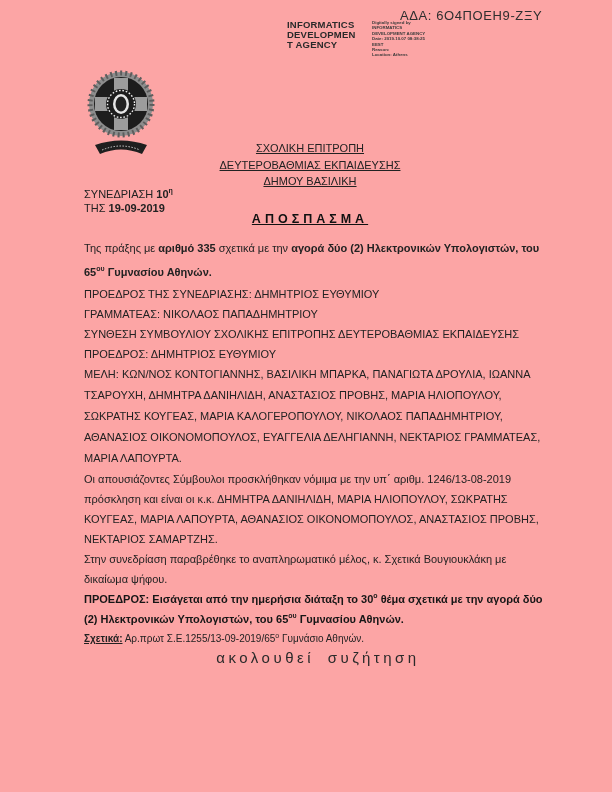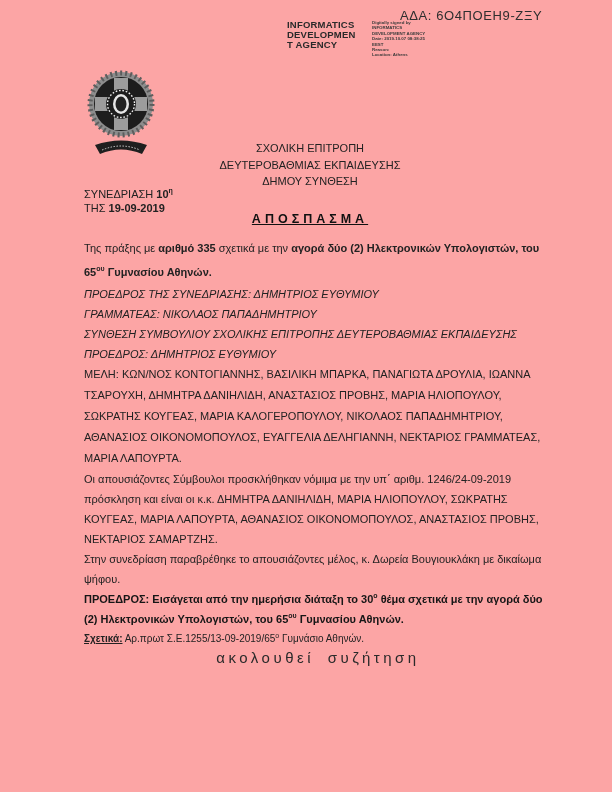--- a/index.html
+++ b/index.html
@@ -29,42 +29,42 @@
   .sig-details{
     font-size:4.4px;font-weight:bold;line-height:5.4px;
     width:52px;color:#3a3a3a;
   }
   .sig-agency div, .sig-details div{white-space:nowrap;}
   
   .seal{position:absolute;top:66px;left:86px;width:70px;height:92px;}
   
   .org-header{
     position:absolute;top:140px;left:165px;width:290px;
-    text-align:center;font-size:11px;line-height:16.5px;color:#222;
+    text-align:center;font-size:11px;line-height:16.5px;color:#222;text-decoration:underline;
   }
   
   .session{
     position:absolute;top:187px;left:84px;
     font-size:11px;line-height:14px;color:#222;
   }
   .session b{font-weight:bold;}
   
   .doc-title{
     position:absolute;top:212px;left:150px;width:320px;
     text-align:center;font-size:12.5px;font-weight:bold;
     letter-spacing:4px;text-decoration:underline;color:#111;
   }
   
   .body-text{
     position:absolute;top:236px;left:84px;width:468px;
     font-size:11px;color:#222;
   }
   .body-text p{margin:0;}
   .p-act{line-height:24px;}
-  .p-roles{line-height:20px;font-style:italic;}
+  .p-roles{line-height:20px;}
   .p-members{line-height:21px;}
   .p-absent{line-height:20px;}
   .p-substitute{line-height:20px;}
   .p-statement{line-height:20px;font-weight:bold;color:#161616;}
   .p-reference{line-height:20px;font-size:10px;}
   .p-reference .ref-label{font-weight:bold;text-decoration:underline;}
   .p-closing{
     margin-top:24px;text-align:center;
     letter-spacing:3.5px;word-spacing:6px;font-size:15px;color:#2a2a2a;
   }
@@ -107,21 +107,21 @@
       <ellipse cx="35" cy="38" rx="8" ry="10" fill="#e6e6e6"></ellipse>
       <ellipse cx="35" cy="38" rx="5.5" ry="7.5" fill="#222222"></ellipse>
       <path d="M9 79 Q35 70 61 79 L56 88 Q35 79 14 88 Z" fill="#1f1f1f"></path>
       <path d="M16 84 Q35 76 54 84" fill="none" stroke="#cfcfcf" stroke-width="1" stroke-dasharray="1.5 1.5"></path>
     </svg>
   </div>
 
   <div class="org-header">
     <div>ΣΧΟΛΙΚΗ ΕΠΙΤΡΟΠΗ</div>
     <div>ΔΕΥΤΕΡΟΒΑΘΜΙΑΣ ΕΚΠΑΙΔΕΥΣΗΣ</div>
-    <div>ΔΗΜΟΥ ΣΥΝΘΕΣΗ</div>
+    <div>ΔΗΜΟΥ ΒΑΣΙΛΙΚΗ</div>
   </div>
 
   <div class="session">
     <div><span>ΣΥΝΕΔΡΙΑΣΗ </span><b><span>10</span><sup class="sp">η</sup></b></div>
     <div><span>ΤΗΣ </span><b>19-09-2019</b></div>
   </div>
 
   <div class="doc-title">ΑΠΟΣΠΑΣΜΑ</div>
 
   <div class="body-text">
@@ -130,23 +130,23 @@
 
     <p class="p-roles">
       <span style="display:block">ΠΡΟΕΔΡΟΣ ΤΗΣ ΣΥΝΕΔΡΙΑΣΗΣ: ΔΗΜΗΤΡΙΟΣ ΕΥΘΥΜΙΟΥ</span>
       <span style="display:block">ΓΡΑΜΜΑΤΕΑΣ: ΝΙΚΟΛΑΟΣ  ΠΑΠΑΔΗΜΗΤΡΙΟΥ</span>
       <span style="display:block">ΣΥΝΘΕΣΗ ΣΥΜΒΟΥΛΙΟΥ ΣΧΟΛΙΚΗΣ ΕΠΙΤΡΟΠΗΣ  ΔΕΥΤΕΡΟΒΑΘΜΙΑΣ ΕΚΠΑΙΔΕΥΣΗΣ</span>
       <span style="display:block">ΠΡΟΕΔΡΟΣ: ΔΗΜΗΤΡΙΟΣ ΕΥΘΥΜΙΟΥ</span>
     </p>
 
     <p class="p-members">ΜΕΛΗ: ΚΩΝ/ΝΟΣ ΚΟΝΤΟΓΙΑΝΝΗΣ, ΒΑΣΙΛΙΚΗ ΜΠΑΡΚΑ, ΠΑΝΑΓΙΩΤΑ ΔΡΟΥΛΙΑ, ΙΩΑΝΝΑ ΤΣΑΡΟΥΧΗ, ΔΗΜΗΤΡΑ ΔΑΝΙΗΛΙΔΗ, ΑΝΑΣΤΑΣΙΟΣ ΠΡΟΒΗΣ, ΜΑΡΙΑ ΗΛΙΟΠΟΥΛΟΥ, ΣΩΚΡΑΤΗΣ ΚΟΥΓΕΑΣ, ΜΑΡΙΑ ΚΑΛΟΓΕΡΟΠΟΥΛΟΥ, ΝΙΚΟΛΑΟΣ ΠΑΠΑΔΗΜΗΤΡΙΟΥ, ΑΘΑΝΑΣΙΟΣ ΟΙΚΟΝΟΜΟΠΟΥΛΟΣ, ΕΥΑΓΓΕΛΙΑ ΔΕΛΗΓΙΑΝΝΗ, ΝΕΚΤΑΡΙΟΣ ΓΡΑΜΜΑΤΕΑΣ, ΜΑΡΙΑ ΛΑΠΟΥΡΤΑ.</p>
 
-    <p class="p-absent">Οι απουσιάζοντες Σύμβουλοι προσκλήθηκαν νόμιμα με την υπ΄ αριθμ. 1246/24-09-2019 πρόσκληση και είναι οι κ.κ. ΔΗΜΗΤΡΑ ΔΑΝΙΗΛΙΔΗ, ΜΑΡΙΑ ΗΛΙΟΠΟΥΛΟΥ, ΣΩΚΡΑΤΗΣ ΚΟΥΓΕΑΣ, ΜΑΡΙΑ ΛΑΠΟΥΡΤΑ, ΑΘΑΝΑΣΙΟΣ ΟΙΚΟΝΟΜΟΠΟΥΛΟΣ, ΑΝΑΣΤΑΣΙΟΣ ΠΡΟΒΗΣ, ΝΕΚΤΑΡΙΟΣ ΣΑΜΑΡΤΖΗΣ.</p>
+    <p class="p-absent">Οι απουσιάζοντες Σύμβουλοι προσκλήθηκαν νόμιμα με την υπ΄ αριθμ. 1246/13-08-2019 πρόσκληση και είναι οι κ.κ. ΔΗΜΗΤΡΑ ΔΑΝΙΗΛΙΔΗ, ΜΑΡΙΑ ΗΛΙΟΠΟΥΛΟΥ, ΣΩΚΡΑΤΗΣ ΚΟΥΓΕΑΣ, ΜΑΡΙΑ ΛΑΠΟΥΡΤΑ, ΑΘΑΝΑΣΙΟΣ ΟΙΚΟΝΟΜΟΠΟΥΛΟΣ, ΑΝΑΣΤΑΣΙΟΣ ΠΡΟΒΗΣ, ΝΕΚΤΑΡΙΟΣ ΣΑΜΑΡΤΖΗΣ.</p>
 
-    <p class="p-substitute">Στην συνεδρίαση παραβρέθηκε το απουσιάζοντες μέλος, κ. Δωρεία Βουγιουκλάκη με δικαίωμα ψήφου.</p>
+    <p class="p-substitute">Στην συνεδρίαση παραβρέθηκε το αναπληρωματικό μέλος, κ. Σχετικά Βουγιουκλάκη με δικαίωμα ψήφου.</p>
 
     <p class="p-statement"><span>ΠΡΟΕΔΡΟΣ: Εισάγεται από την ημερήσια διάταξη το 30</span><sup class="sp">ο</sup><span> θέμα σχετικά με την αγορά δύο (2) Ηλεκτρονικών Υπολογιστών, του 65</span><sup class="sp">ου</sup><span> Γυμνασίου Αθηνών.</span></p>
 
     <p class="p-reference"><span class="ref-label">Σχετικά:</span><span> Αρ.πρωτ Σ.Ε.1255/13-09-2019/65</span><sup class="sp">ο</sup><span> Γυμνάσιο Αθηνών.</span></p>
 
     <p class="p-closing">ακολουθεί συζήτηση</p>
 
   </div>
 </div>
 

